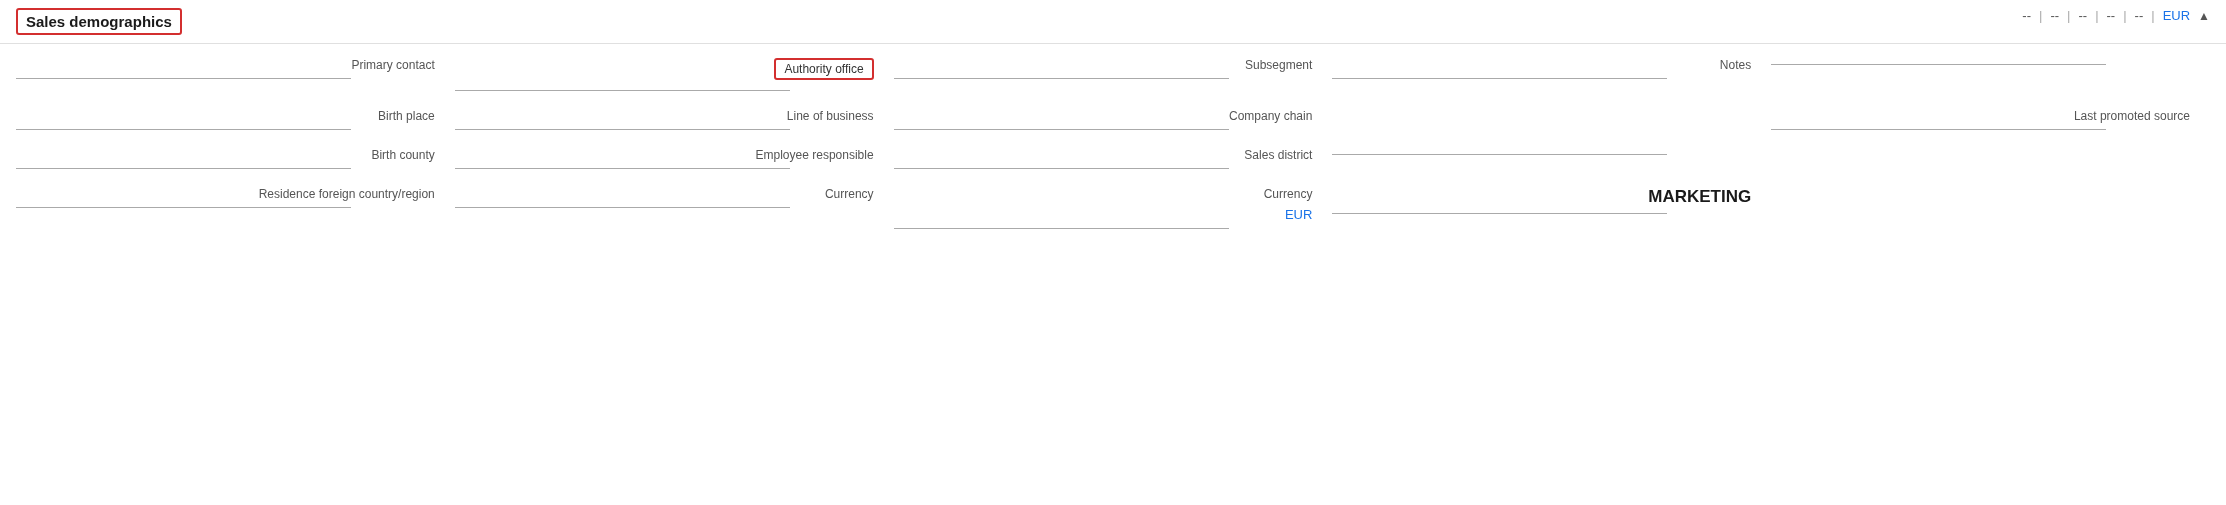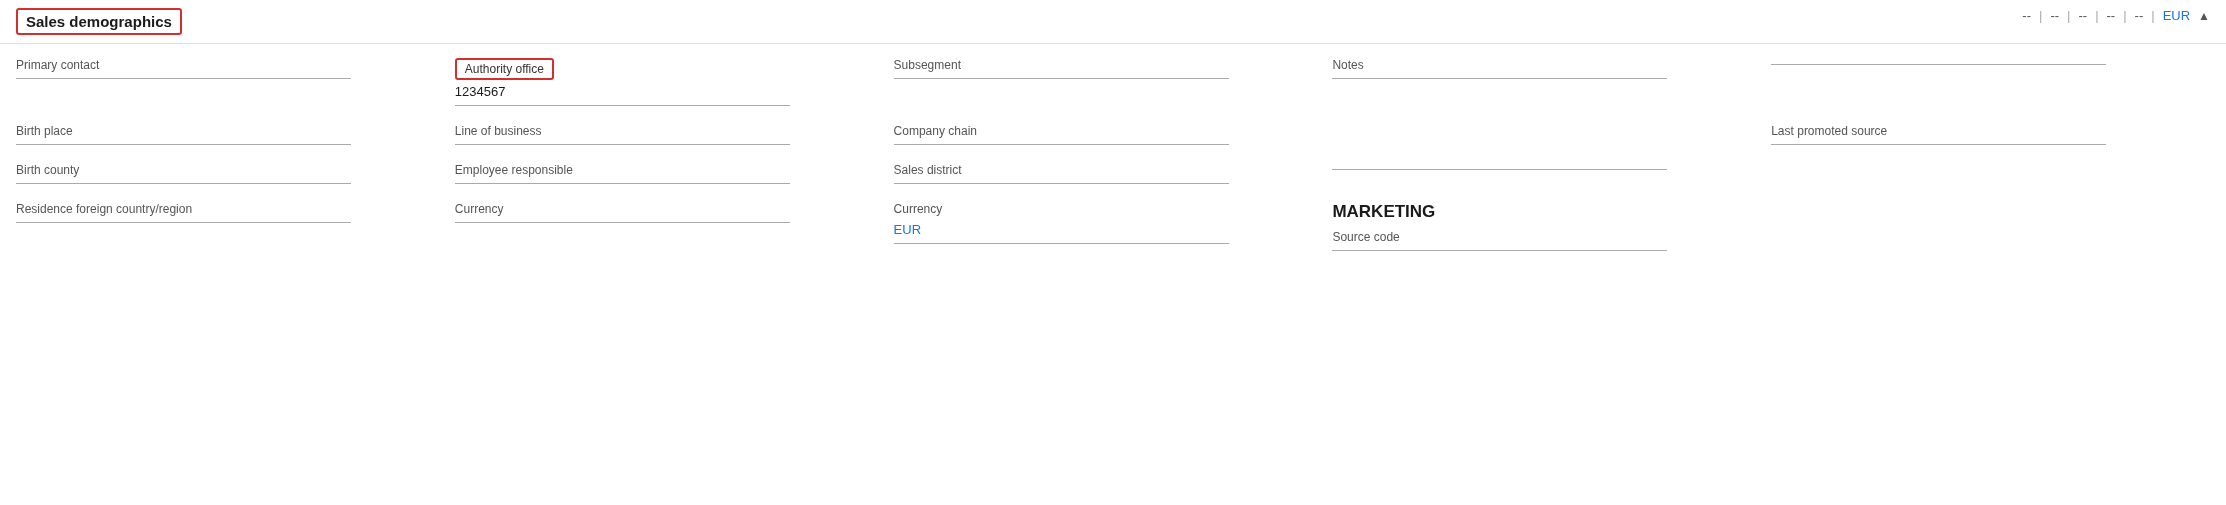--- a/index.html
+++ b/index.html
@@ -57,20 +57,21 @@
 
     .row-section {
       display: grid;
       grid-template-columns: 1fr 1fr 1fr 1fr 1fr;
       padding: 4px 0;
     }
 
     .field-block {
       padding-right: 20px;
       padding-bottom: 10px;
+      text-align: right;
     }
 
     .label {
       font-size: 12px;
       color: #555;
       margin-bottom: 6px;
     }
 
     .label-bordered {
       display: inline-block;
@@ -133,21 +134,20 @@
 
     <div class="row-section">
 
       <div class="field-block">
         <div class="label">Primary contact</div>
         <div class="underline"></div>
       </div>
 
       <div class="field-block">
         <div class="label-bordered">Authority office</div>
-        <div class="value">1234567</div>
         <div class="underline"></div>
       </div>
 
       <div class="field-block">
         <div class="label">Subsegment</div>
         <div class="underline"></div>
       </div>
 
       <div class="field-block">
         <div class="label">Notes</div>
@@ -226,21 +226,20 @@
       </div>
 
       <div class="field-block">
         <div class="label">Currency</div>
         <div class="value-blue">EUR</div>
         <div class="underline"></div>
       </div>
 
       <div class="field-block">
         <div class="bold-label">MARKETING</div>
-        <div class="label" style="margin-top: 8px;">Source code</div>
         <div class="underline"></div>
       </div>
 
       <div class="field-block">
       </div>
 
     </div>
 
   </div>
 </div>

